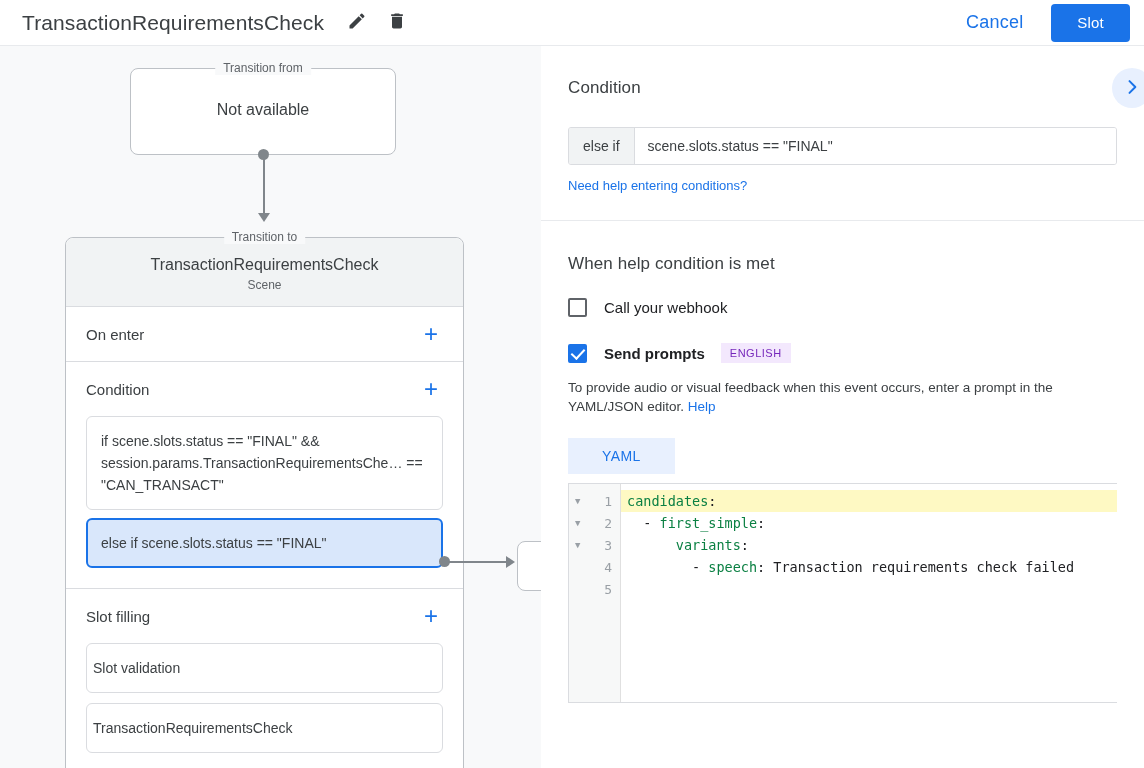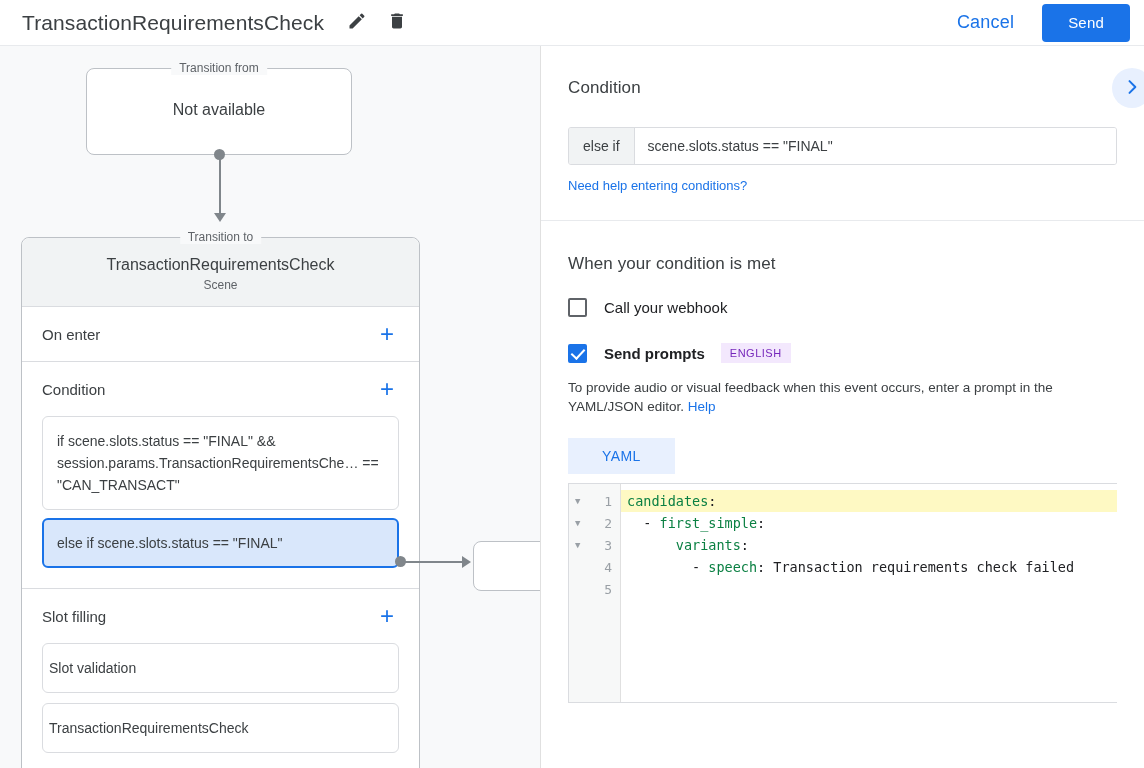--- a/index.html
+++ b/index.html
@@ -37,21 +37,21 @@
     font-size: 15px; padding: 0 26px; height: 38px; margin-left: 18px;
     margin-right: 14px; cursor: pointer; font-family: inherit;
     letter-spacing: .2px;
   }
 
   
   .left-panel {
     position: absolute; left: 0; top: 46px; width: 541px; height: 722px;
     background: #f8f9fa; overflow: hidden;
   }
-  .graph-area { position: relative; width: 100%; height: 100%; }
+  .graph-area { position: relative; width: 100%; height: 100%; margin-left: 44px; }
 
   .node-box {
     position: absolute; background: #ffffff;
     border: 1px solid #bdc1c6; border-radius: 8px;
   }
   .node-legend {
     position: absolute; top: -8px; left: 50%; transform: translateX(-50%);
     background: #f8f9fa; padding: 0 8px; font-size: 12px; color: #5f6368;
     white-space: nowrap;
   }
@@ -242,21 +242,21 @@
   </button>
   <button class="hdr-icon-btn">
     <span>
       <svg width="20" height="20" viewBox="0 0 24 24" fill="#3c4043">
         <path d="M6 19c0 1.1.9 2 2 2h8c1.1 0 2-.9 2-2V7H6v12zM19 4h-3.5l-1-1h-5l-1 1H5v2h14V4z"></path>
       </svg>
     </span>
   </button>
   <div class="hdr-spacer"></div>
   <button class="cancel-btn">Cancel</button>
-  <button class="save-btn">Send</button>
+  <button class="save-btn">Slot</button>
 </div>
 
 <div class="left-panel">
   <div class="graph-area">
 
     <div class="node-box" id="transition-from">
       <div class="node-legend">Transition from</div>
       <div class="nf-text">Not available</div>
     </div>
 
@@ -321,21 +321,21 @@
       </span>
     </button>
     <div class="cond-input-row">
       <div class="cond-prefix">else if</div>
       <div class="cond-value">scene.slots.status == "FINAL"</div>
     </div>
     <a class="help-link">Need help entering conditions?</a>
   </div>
 
   <div class="rp-section rp-met">
-    <div class="rp-title">When your condition is met</div>
+    <div class="rp-title">When help condition is met</div>
 
     <div class="chk-row">
       <span class="chk"></span>
       <span class="chk-label">Call your webhook</span>
     </div>
 
     <div class="chk-row" style="margin-top:26px;">
       <span class="chk checked"></span>
       <span class="chk-label bold">Send prompts</span>
       <span class="lang-badge">ENGLISH</span>

